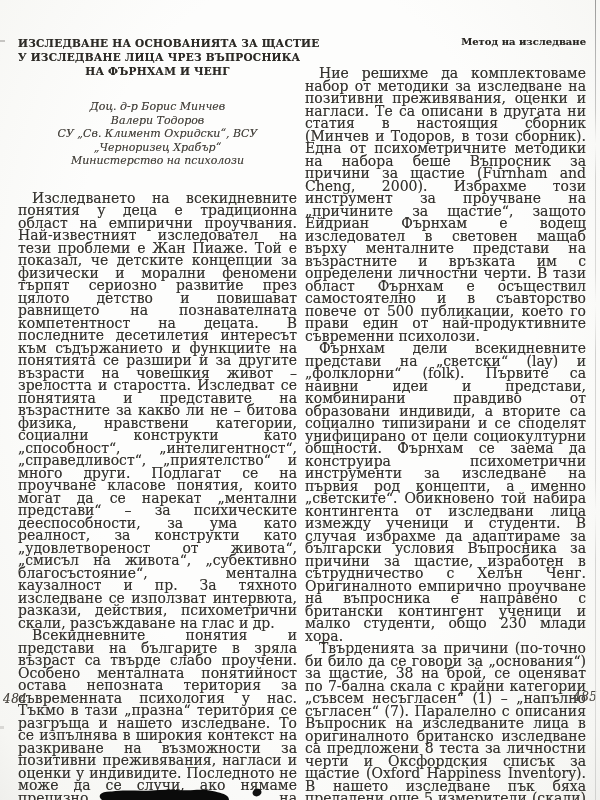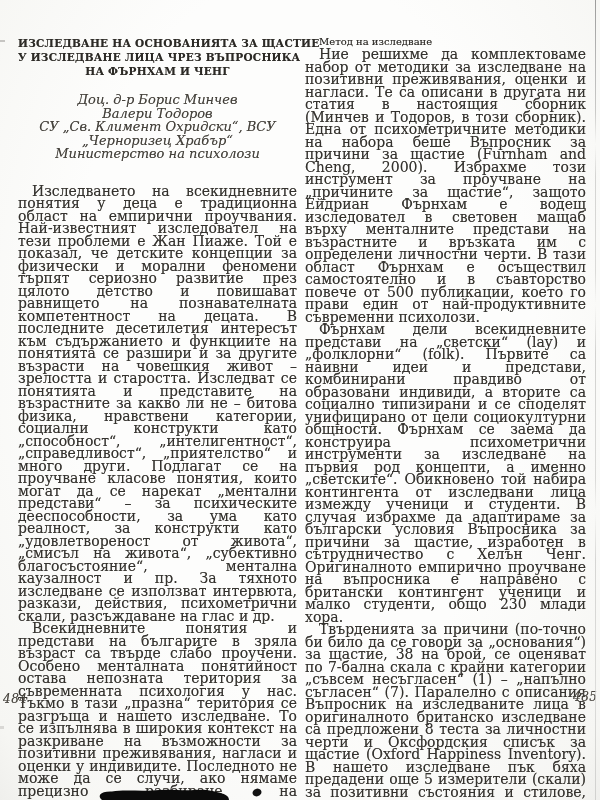--- a/index.html
+++ b/index.html
@@ -11,27 +11,27 @@
     overflow:hidden;
     font-family:"DejaVu Serif","Liberation Serif",serif;
     color:#35332f;
   }
   .scan-text{ filter:blur(0.28px); text-shadow:0 0 0.5px rgba(70,66,60,0.55); }
 
   
   .col-left{ position:absolute; left:18px; top:36px; width:279px; }
   .title{ text-align:center; font-weight:bold; font-size:10.5px; line-height:14px; letter-spacing:0.25px; color:#2c2a26; }
   .title div{ white-space:nowrap; }
-  .authors{ margin-top:15px; text-align:center; font-style:italic; font-size:13px; line-height:13.5px; color:#45423c; }
+  .authors{ margin-top:22px; text-align:center; font-style:italic; font-size:11px; line-height:13.5px; color:#45423c; }
   .bodytext{ margin-top:24px; text-align:justify; font-size:14px; line-height:12.5px; }
   .bodytext p{ margin:0; text-indent:14px; }
 
   
   .col-right{ position:absolute; left:305px; top:36px; width:281px; }
-  .col-right .heading{ font-weight:normal; font-size:10px; text-indent:14px; margin:0 0 1px 0; color:#2c2a26; }
+  .col-right .heading{ font-weight:bold; font-size:10px; text-indent:14px; margin:0 0 20px 0; color:#2c2a26;text-align:right; }
   .col-right .bodytext{ margin-top:0; }
 
   .pagenum{ position:absolute; font-size:12px; color:#4a4741; letter-spacing:0.5px;font-style:italic; }
   .pagenum.left{ left:3px; top:692px; }
   .pagenum.right{ left:573px; top:690px; }
 
   
   .edge-line{
     position:absolute; right:4px; top:0; width:1.5px; height:100%;
     background:linear-gradient(to bottom,

